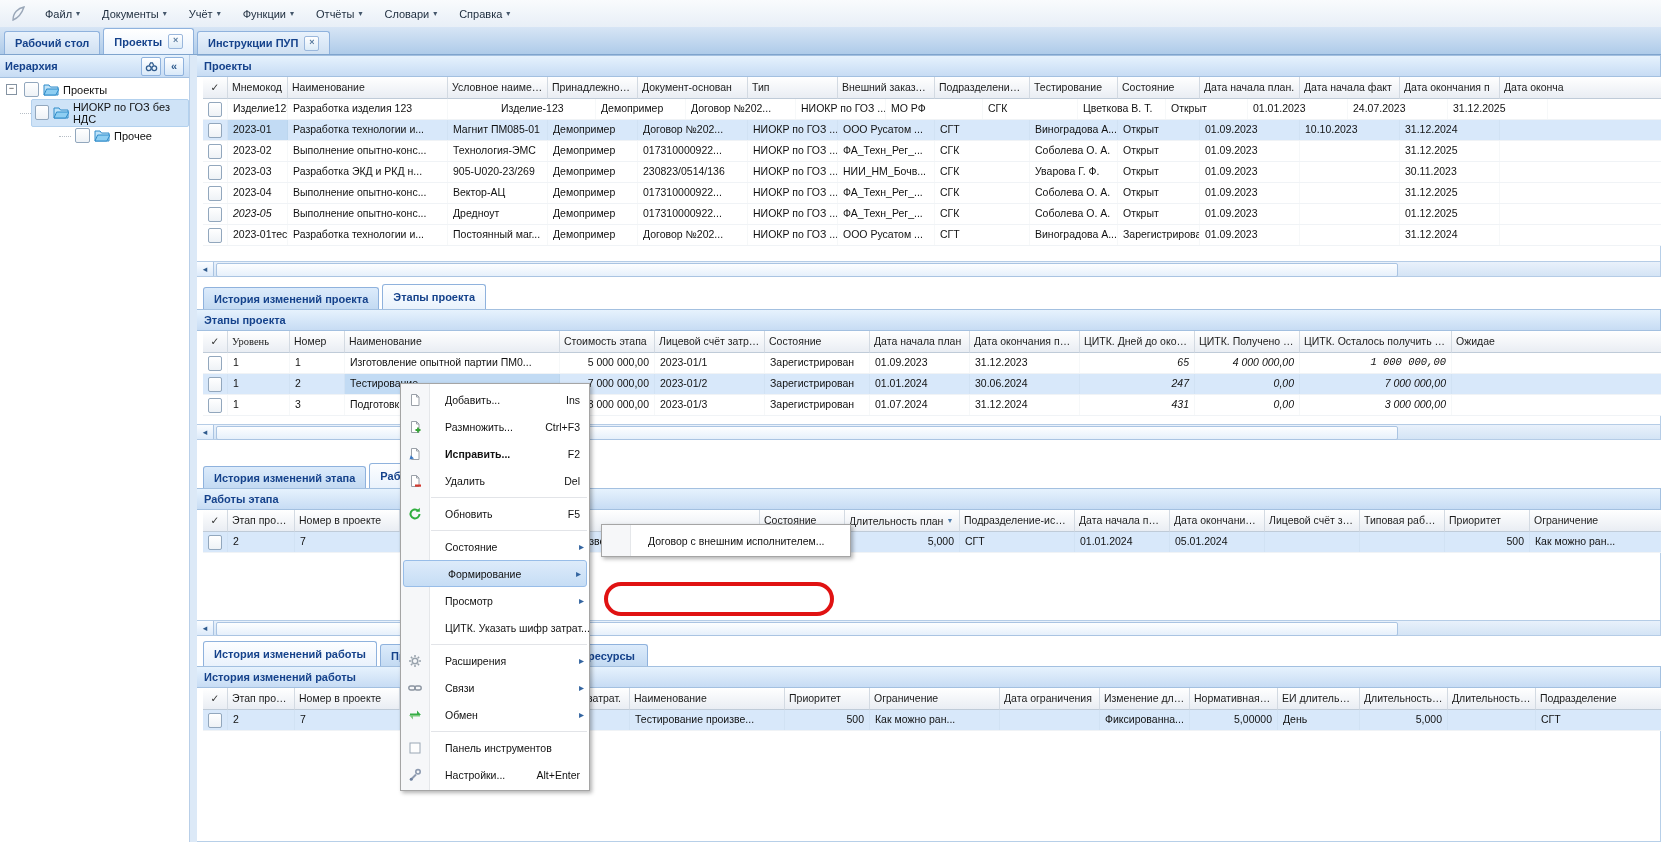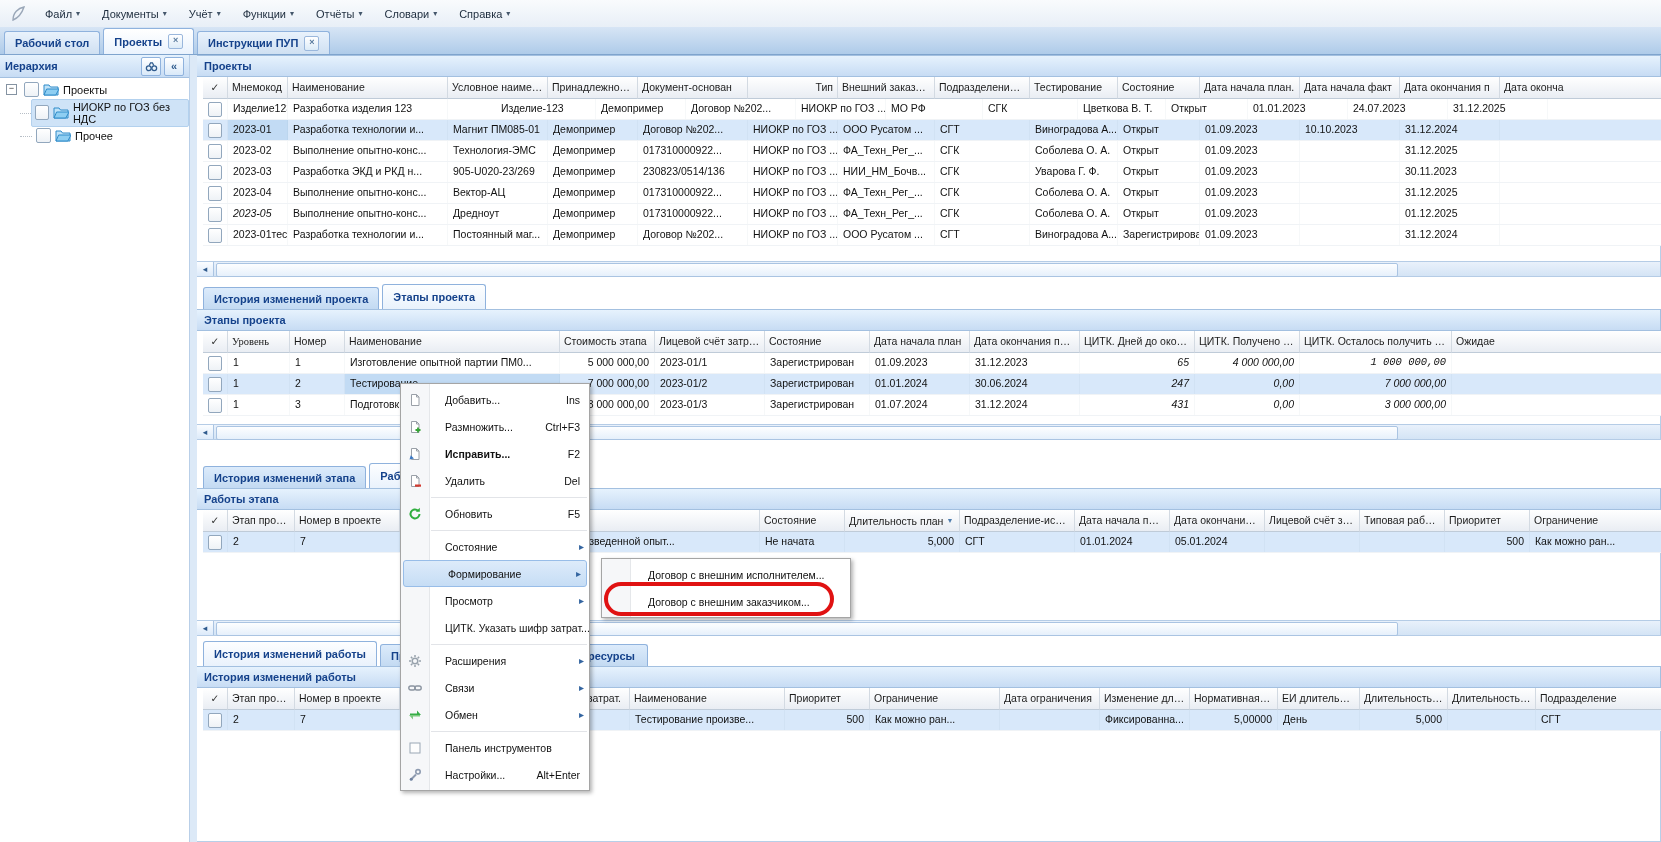--- a/index.html
+++ b/index.html
@@ -78,21 +78,21 @@
   #ctxmenu::before{content:"";position:absolute;left:0;top:0;bottom:0;width:28px;background:#f6f7f9;border-right:1px solid #e5e7ea;}
   .mi{position:relative;height:27px;display:flex;align-items:center;font-size:10.5px;color:#111;}
   .mi .micon{width:28px;display:flex;align-items:center;justify-content:center;flex:0 0 28px;}
   .mi .mlabel{padding-left:16px;flex:1;white-space:nowrap;overflow:hidden;}
   .mi .mshort{padding-right:9px;color:#111;}
   .mi .msubarr{position:absolute;right:5px;color:#3465a0;font-size:10px;}
   .mi.bold .mlabel{font-weight:bold;}
   .mi.hl{margin:0 2px;border:1px solid #98bde8;border-radius:3px;
     background:linear-gradient(#ddebfa,#c6ddf5);height:25px;}
   .msep{height:1px;background:#e2e4e8;margin:3px 2px 2px 30px;}
-  #submenu{position:absolute;left:601px;top:558px;width:250px;background:#fff;border:1px solid #a5a5a5;
+  #submenu{position:absolute;left:601px;top:524px;width:250px;background:#fff;border:1px solid #a5a5a5;
     box-shadow:2px 2px 4px rgba(0,0,0,.3);z-index:60;padding:2px 0;box-sizing:border-box;}
   #submenu::before{content:"";position:absolute;left:0;top:0;bottom:0;width:28px;background:#f6f7f9;border-right:1px solid #e5e7ea;}
   .smi{height:27px;display:flex;align-items:center;padding-left:46px;font-size:10.5px;white-space:nowrap;}
   #annot{position:absolute;left:604px;top:582px;width:230px;height:34px;border:4px solid #e01212;
     border-radius:17px;z-index:70;box-sizing:border-box;}
   .secbox{position:absolute;left:0;width:1464px;border:1px solid #b7cfe8;border-left:none;box-sizing:border-box;background:#fff;}
 </style>
 </head>
 <body>
 
@@ -186,21 +186,21 @@
             <span class="cb"></span>
             <span style="display: flex;">
               <svg width="16" height="13" viewBox="0 0 16 13">
                 <path d="M1 2h5l1.5 2H15v8H1z" fill="#bfe3f9" stroke="#2e8bc9"></path>
                 <path d="M1 12l2.6-6H16l-3.2 6z" fill="#8ecef2" stroke="#2e8bc9"></path>
               </svg>
             </span>
             <span>НИОКР по ГОЗ без НДС</span>
           </span>
         </div>
-        <div class="trow" style="padding-left: 20px;">
+        <div class="trow" style="padding-left: 20px; margin-left: 39px;">
           <span class="conn"></span>
           <span class="twrap">
             <span class="cb"></span>
             <span style="display: flex;">
               <svg width="16" height="13" viewBox="0 0 16 13">
                 <path d="M1 2h5l1.5 2H15v8H1z" fill="#bfe3f9" stroke="#2e8bc9"></path>
                 <path d="M1 12l2.6-6H16l-3.2 6z" fill="#8ecef2" stroke="#2e8bc9"></path>
               </svg>
             </span>
             <span>Прочее</span>
@@ -257,21 +257,21 @@
       <span>История изменений работы</span>
     </div>
   <div class="grid" style="left: 6px; top: 22px; width: 1497px;">
         <div class="ghr">
           <div class="gh cbh" style="width: 25px; flex: 0 0 25px;">✓</div>
           <div class="gh" style="width: 60px; flex: 0 0 60px;"><span>Мнемокод</span></div>
           <div class="gh" style="width: 160px; flex: 0 0 160px;"><span>Наименование</span></div>
           <div class="gh" style="width: 100px; flex: 0 0 100px;"><span>Условное наименова</span></div>
           <div class="gh" style="width: 90px; flex: 0 0 90px;"><span>Принадлежность</span></div>
           <div class="gh" style="width: 110px; flex: 0 0 110px;"><span>Документ-основан</span></div>
-          <div class="gh" style="width: 90px; flex: 0 0 90px; text-align: right;"><span>Тип</span></div>
+          <div class="gh" style="width: 90px; flex: 0 0 90px;"><span>Тип</span></div>
           <div class="gh" style="width: 97px; flex: 0 0 97px;"><span>Внешний заказчик</span></div>
           <div class="gh" style="width: 95px; flex: 0 0 95px;"><span>Подразделение-от</span></div>
           <div class="gh" style="width: 88px; flex: 0 0 88px;"><span>Тестирование</span></div>
           <div class="gh" style="width: 82px; flex: 0 0 82px;"><span>Состояние</span></div>
           <div class="gh" style="width: 100px; flex: 0 0 100px;"><span>Дата начала план.</span></div>
           <div class="gh" style="width: 100px; flex: 0 0 100px;"><span>Дата начала факт</span></div>
           <div class="gh" style="width: 100px; flex: 0 0 100px;"><span>Дата окончания п</span></div>
           <div class="gh" style="width: 200px; flex: 0 0 200px;"><span>Дата оконча</span></div>
         </div>
         <div class="grow">
@@ -678,19 +678,16 @@
           </svg>
         </span>
         <span class="mlabel">Настройки...</span>
         <span class="mshort">Alt+Enter</span>
       </div>
     </div>
   <div id="submenu">
       <div class="smi">
         <span>Договор с внешним исполнителем...</span>
       </div>
-      <div class="smi">
-        <span>Договор с внешним заказчиком...</span>
-      </div>
     </div>
   <div id="annot" style="border-color: rgb(224, 18, 18);"></div>
 
 </div>
 
 </body></html>

